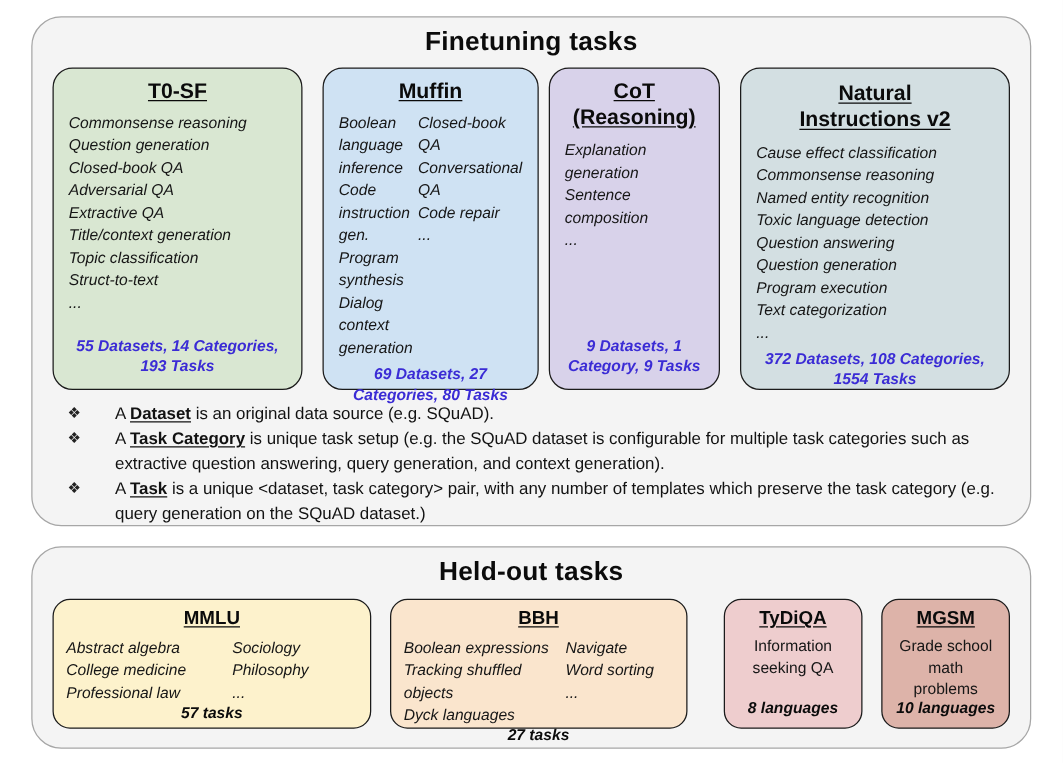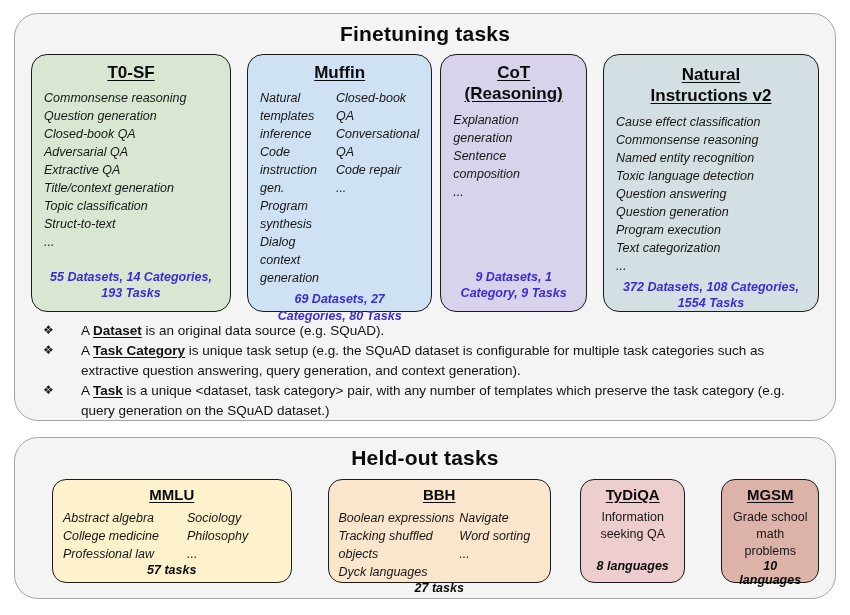--- a/index.html
+++ b/index.html
@@ -1,18 +1,18 @@
 <!DOCTYPE html>
 <html style="--green: #d9e7d2; --blue: #cfe2f3; --purple: #d8d2ea; --cyan: #d3dfe2; --yellow: #fdf2cc; --peach: #fae5cd; --pink: #eecdce; --salmon: #ddb3a9; --stats-blue: #3b2cd5;"><head>
 <meta charset="utf-8">
 <style>
   * { margin:0; padding:0; box-sizing:border-box; }
   html,body { width:850px; height:615px; background:#ffffff;
     font-family:"Liberation Sans", sans-serif; color:#111; overflow:hidden; }
-  .page { width:850px; height:615px; padding:13px 14px; }
+  .page { width:850px; height:615px; padding:13px 25px; }
 
   .container {
     background:#f4f4f4;
     border:1.5px solid #a6a6a6;
     border-radius:24px;
     padding:8px 16px 14px 16px;
   }
   .container.finetuning { height:408px; margin-bottom:16px; }
   .container.heldout   { height:162px; }
 
@@ -60,21 +60,21 @@
     color:var(--stats-blue); line-height:1.3; padding:4px 2px 2px 2px;
   }
 
   .bullets { margin-top:9px; padding:0 6px 0 12px; }
   .bullet-row { display:flex; font-size:13.5px; line-height:1.48; color:#121212; }
   .bullet-glyph { width:22px; flex:none; text-align:left; font-size:12px; padding-top:1px; color:#222; }
   .bullet-text { flex:1; padding-left:16px; padding-right:4px; }
   .term { font-weight:700; text-decoration:underline; text-underline-offset:2px; }
 
   .ho-row { display:flex; gap:15px; height:104px; }
-  .ho-box { border-radius:14px; border:1.6px solid #1b1b1b; padding:6px 10px 8px 10px; display:flex; flex-direction:column;margin-left:21px; }
+  .ho-box { border-radius:14px; border:1.6px solid #1b1b1b; padding:6px 10px 8px 10px; display:flex; flex-direction:column; }
   .ho-box .box-title { font-size:15px; margin-bottom:4px; }
   .box-mmlu { width:264px; }
   .box-bbh  { width:246px; }
   .box-tydiqa { width:115px; margin-left:14px; }
   .box-mgsm   { width:106px; }
   .box-mmlu .two-col .c1 { width:57%; }
   .box-bbh  .two-col .c1 { width:60%; }
   .ho-desc { text-align:center; font-size:12.5px; line-height:1.35; color:#161616; }
   .ho-stats {
     margin-top:auto; text-align:center; font-size:12.5px;
@@ -107,21 +107,21 @@
           </div>
           <div class="stats">55 Datasets, 14 Categories, 193 Tasks</div>
         </div>
       </div>
 
       <div class="col-mid">
         <div class="box box-muffin">
           <div class="box-title">Muffin</div>
           <div class="item-list two-col">
             <div class="c1">
-              <div>Natural templates inference</div>
+              <div>Boolean language inference</div>
               <div>Code instruction gen.</div>
               <div>Program synthesis</div>
               <div>Dialog context generation</div>
             </div>
             <div class="c2">
               <div>Closed-book QA</div>
               <div>Conversational QA</div>
               <div>Code repair</div>
               <div>...</div>
             </div>

